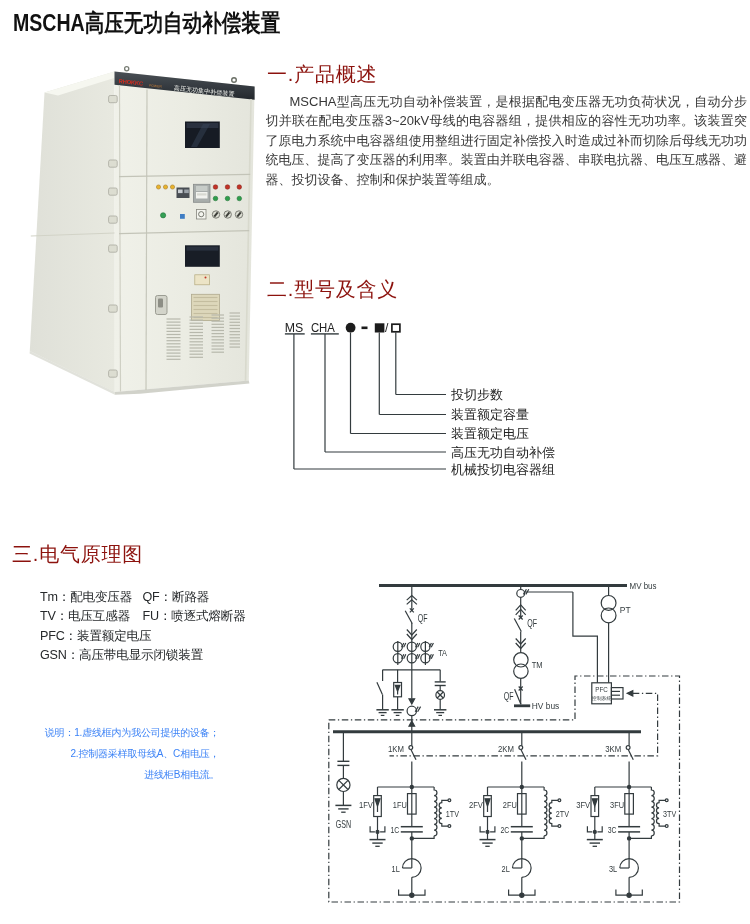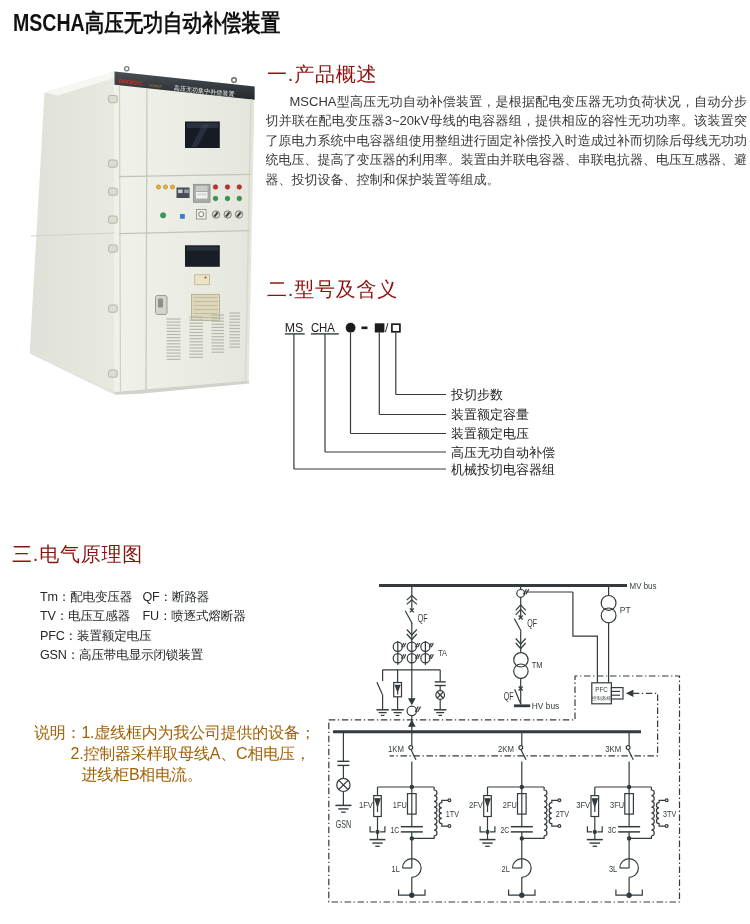--- a/index.html
+++ b/index.html
@@ -8,21 +8,21 @@
   #title{left:13px;top:7px;font-size:24px;font-weight:bold;color:#111;transform:scaleX(0.815);transform-origin:0 0;white-space:nowrap;}
   .hd{font-size:20px;font-weight:normal;color:#8c120d;letter-spacing:0.8px;}
   #h1{left:267px;top:61px;}
   #h2{left:267px;top:276px;}
   #h3{left:12px;top:541px;}
   #para{left:265.5px;top:91.5px;width:481.5px;color:#373737;font-size:13px;line-height:19.65px;}
   #para div{text-align:justify;text-align-last:justify;height:19.65px;overflow:hidden;}
   #para div.last{text-align-last:left;}
   #legend{left:17px;top:587.5px;color:#26292b;font-size:12.6px;letter-spacing:-0.2px;line-height:19.65px;margin-left:23px;}
   #legend .c1{display:inline-block;width:102.5px;}
-  #notes{left:34px;top:723px;color:#a16207;font-size:16px;letter-spacing:-0.2px;line-height:20.9px;}
+  #notes{left:34px;top:723px;color:#3b82f6;font-size:10px;letter-spacing:-0.2px;line-height:20.9px;text-align:right;}
 </style>
 </head>
 <body>
 <div class="abs" id="title">MSCHA高压无功自动补偿装置</div>
 <div class="abs hd" id="h1">一.产品概述</div>
 <div class="abs" id="para">
   <div><span style="display:inline-block;width:24px;"></span>MSCHA型高压无功自动补偿装置，是根据配电变压器无功负荷状况，自动分步投</div>
   <div>切并联在配电变压器3~20kV母线的电容器组，提供相应的容性无功功率。该装置突破</div>
   <div>了原电力系统中电容器组使用整组进行固定补偿投入时造成过补而切除后母线无功功率</div>
   <div>统电压、提高了变压器的利用率。装置由并联电容器、串联电抗器、电压互感器、避雷</div>

